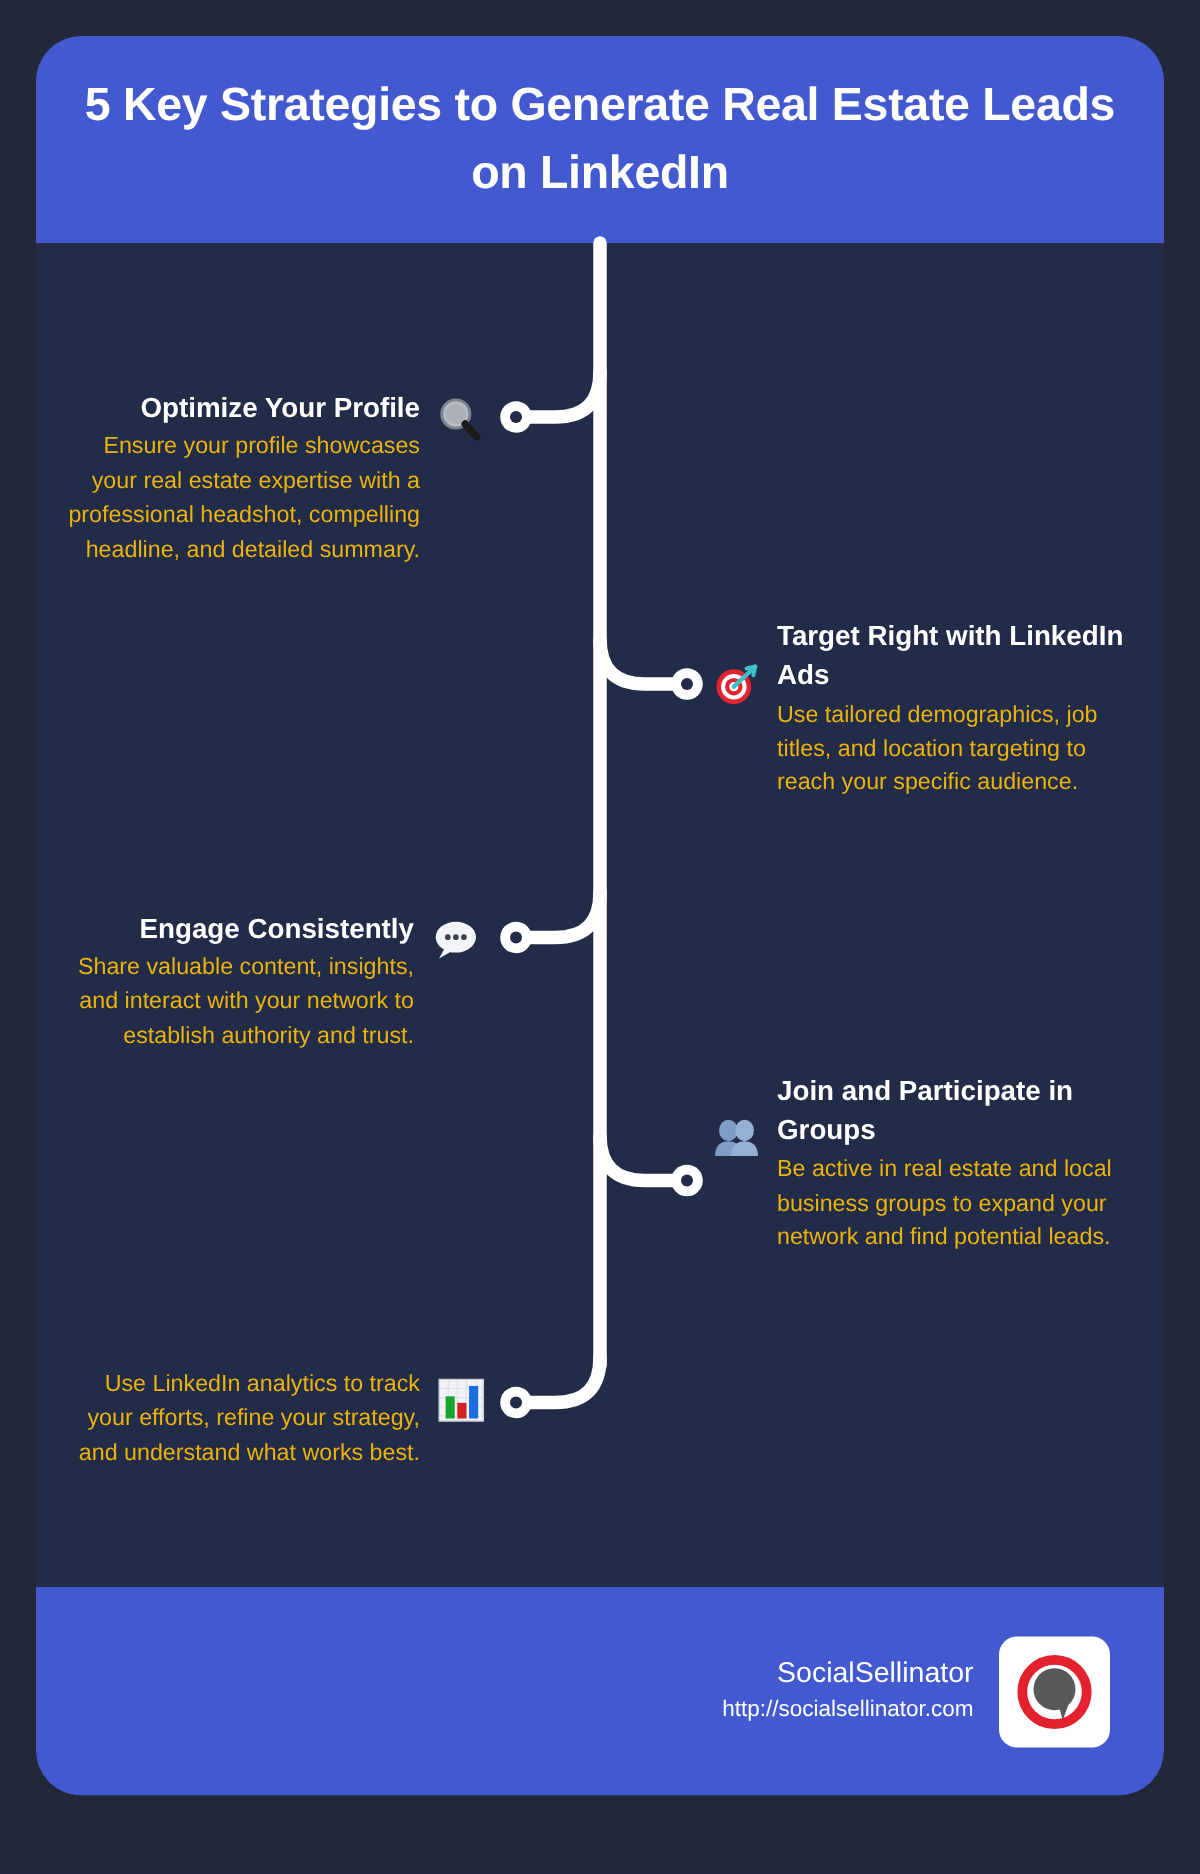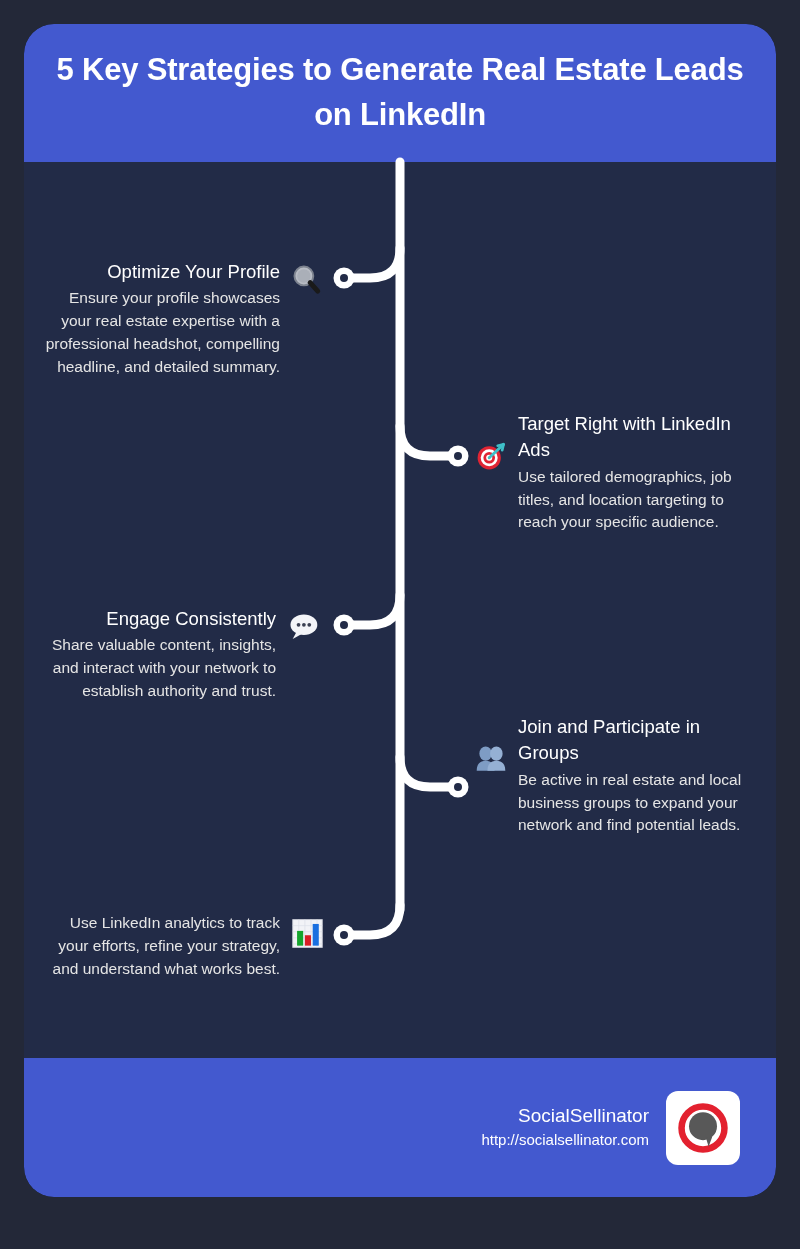--- a/index.html
+++ b/index.html
@@ -59,25 +59,25 @@
   }
   
   .connector { position:absolute; left:0; top:0; width:752px; height:1173px; pointer-events:none; }
   
   .row { position:absolute; display:flex; }
   .row.left  { flex-direction:row; }
   .row.right { flex-direction:row; }
   .text-left  { text-align:right; width:240px; }
   .text-right { text-align:left;  width:236px; }
   .s-title {
-    color:#ffffff; font-weight:normal; font-size:18.5px; line-height:1.43;
+    color:#ffffff; font-weight:bold; font-size:18.5px; line-height:1.43;
     margin-bottom:2px;
   }
   .s-desc {
-    color:#e5e5e5; font-size:15.5px; line-height:1.47;
+    color:#eab308; font-size:15.5px; line-height:1.47;
   }
   .ico {
     width:38px; height:38px; flex-shrink:0;
     display:flex; align-items:center; justify-content:center;
   }
   .ico.left-ico  { margin-left:8px; margin-top:2px; }
   .ico.right-ico { margin-right:8px; margin-top:26px; }
 
   
   #row1 { left:16px;  top:235px;  }

